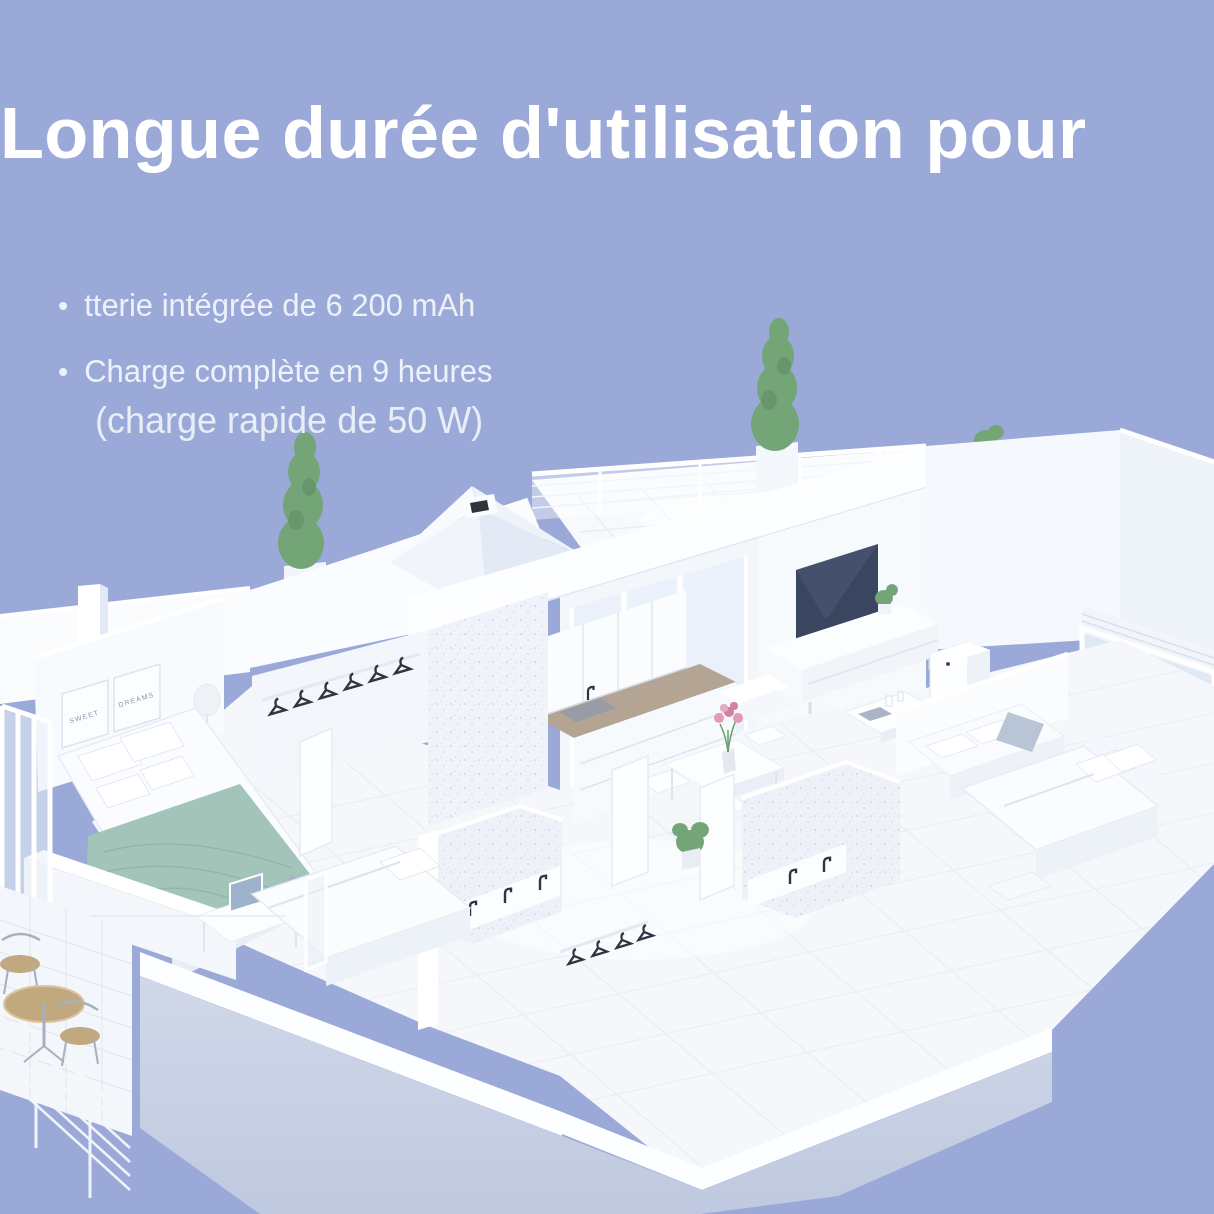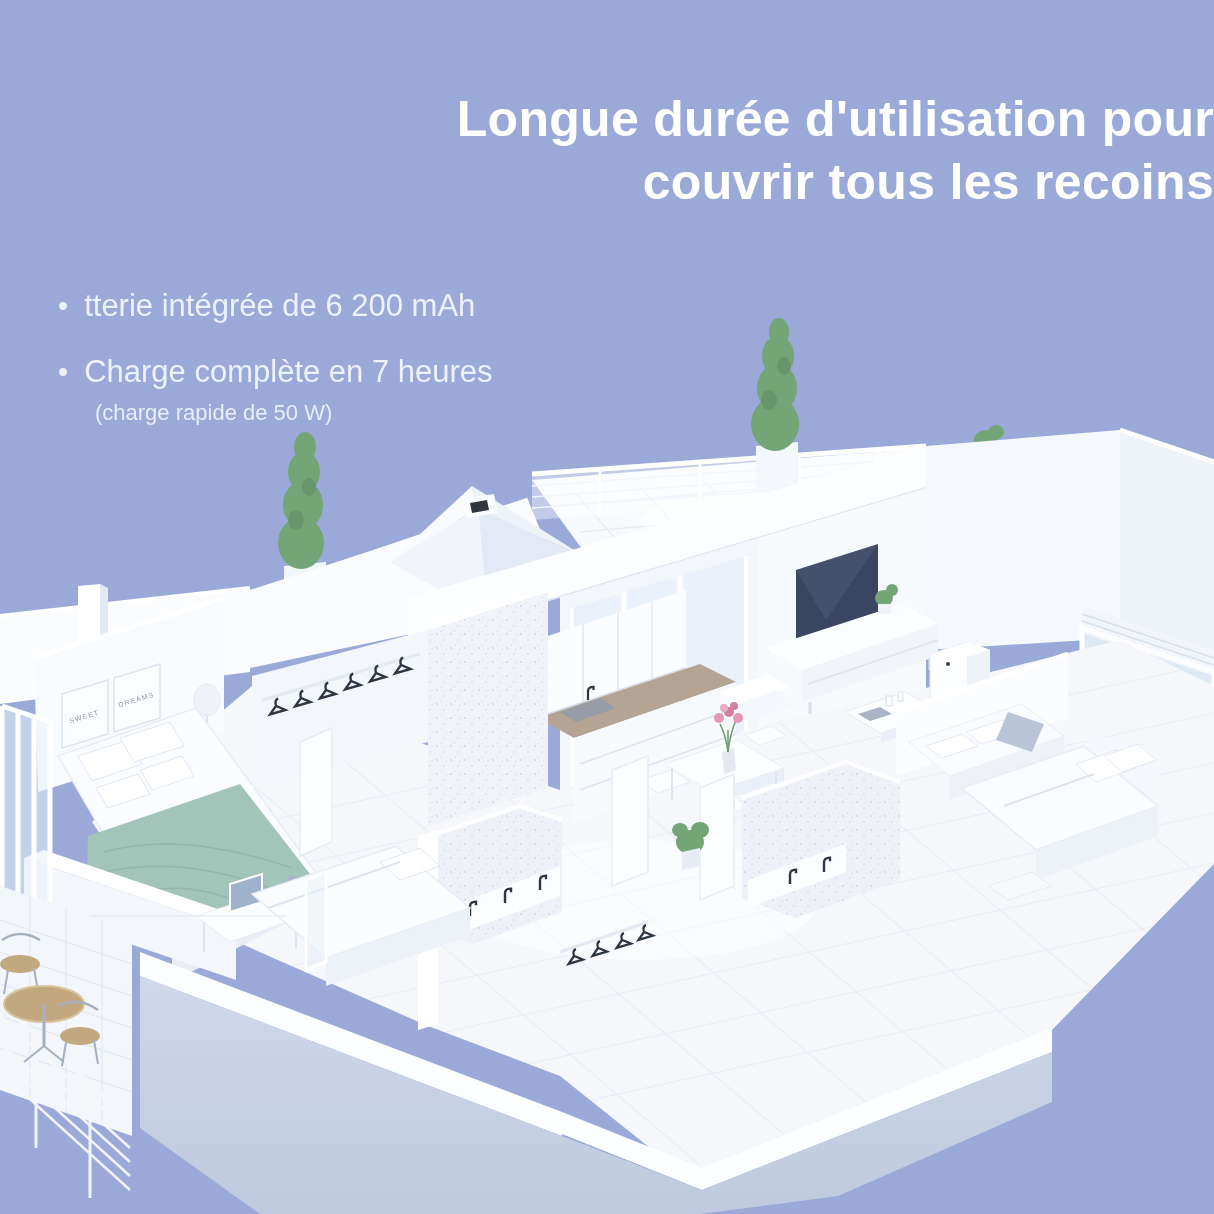--- a/index.html
+++ b/index.html
@@ -1,25 +1,25 @@
 <!DOCTYPE html>
 <html><head>
 <meta charset="utf-8">
 <style>
   html,body{margin:0;padding:0;background:#9aa9d8;}
   .stage{position:relative;width:1214px;height:1214px;overflow:hidden;
          font-family:"Liberation Sans",sans-serif;}
   .stage svg{position:absolute;left:0;top:0;}
-  .header{position:absolute;top:88px;left:0;right:0;text-align:right;z-index:2;
-          color:#ffffff;font-weight:bold;font-size:50px;line-height:1.26;letter-spacing:.3px;}
+  .header{position:absolute;top:88px;left:0;right:0;text-align:left;z-index:2;
+          color:#ffffff;font-weight:bold;font-size:72px;line-height:1.26;letter-spacing:.3px;}
   .bullets{position:absolute;top:288px;left:58px;z-index:2;color:#edf1f9;font-size:31px;}
   .bullet{display:flex;align-items:baseline;gap:16px;}
   .bullet + .bullet{margin-top:30px;}
   .dot{font-size:29px;line-height:1;}
-  .sub{font-size:22px;margin:10px 0 0 37px;color:#e9edf6;}
+  .sub{font-size:36px;margin:10px 0 0 37px;color:#e9edf6;}
   .frame-txt{font-size:7px;letter-spacing:1.2px;fill:#8d96ab;}
 </style>
 </head>
 <body>
 
 <div class="stage">
 
 <svg width="1214" height="1214" viewBox="0 0 1214 1214">
   <defs>
     <pattern id="speck" width="14" height="14" patternUnits="userSpaceOnUse">
@@ -478,28 +478,27 @@
       <g stroke="#a7b0bf" stroke-width="2">
             <line x1="66" y1="1042" x2="62" y2="1066"></line>
             <line x1="94" y1="1040" x2="98" y2="1064"></line>
           </g>
     </g>
   </g>
 </svg>
 
   <div class="header">
     <div>Longue durée d'utilisation pour</div>
-    <div>couvrir tous les recoins</div>
   </div>
 
   <div class="bullets">
     <div class="bullet">
       <span class="dot">•</span>
       <span>tterie intégrée de 6 200 mAh</span>
     </div>
     <div class="bullet">
       <span class="dot">•</span>
-      <span>Charge complète en 7 heures</span>
+      <span>Charge complète en 9 heures</span>
     </div>
     <div class="sub">(charge rapide de 50 W)</div>
   </div>
 
 </div>
 
 </body></html>

